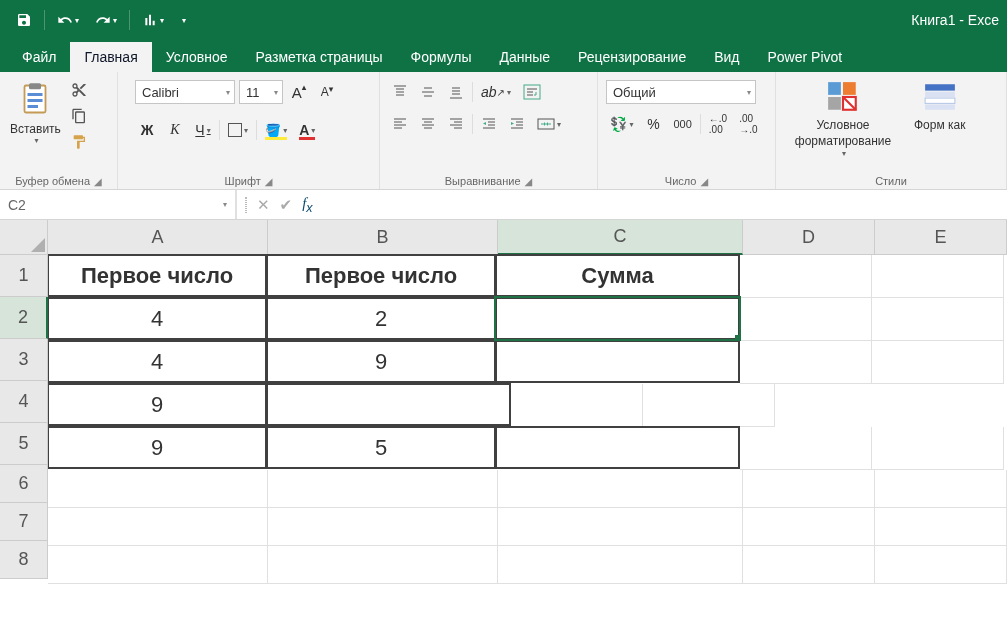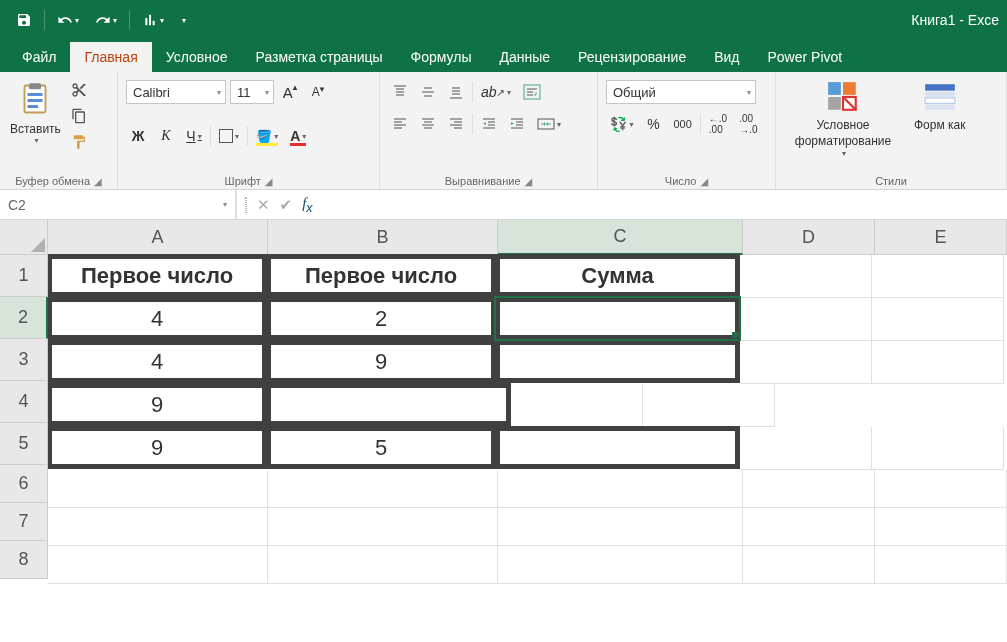--- a/index.html
+++ b/index.html
@@ -10,39 +10,39 @@
 .qat { display: flex; align-items: center; gap: 0; }
 .qat-item { padding: 5px 8px; display: flex; align-items: center; justify-content: center; cursor: pointer; }
 .qat-item svg { width: 16px; height: 16px; fill: #fff; }
 .qat-sep { width: 1px; height: 20px; background: rgba(255,255,255,0.25); margin: 0 4px; }
 .dd-arrow { font-size: 8px; margin-left: 2px; color: #fff; }
 .titlebar-title { margin-left: auto; font-size: 14px; }
 
 
 .ribbon-tabs { background: #0f7245; height: 32px; display: flex; align-items: flex-end; padding-left: 8px; }
 .rtab { padding: 7px 14px 7px 14px; color: #fff; font-size: 14px; cursor: pointer; white-space: nowrap; }
-.rtab.active { background: #f3f3f3; color: #c2410c; }
+.rtab.active { background: #f3f3f3; color: #0f172a; }
 
 
 .ribbon { background: #f3f3f3; border-bottom: 1px solid #d5d5d5; height: 118px; display: flex; }
 .rgroup { border-right: 1px solid #e0e0e0; padding: 4px 6px 0 6px; display: flex; flex-direction: column; justify-content: space-between; }
 .rgroup-content { flex: 1; display: flex; align-items: flex-start; gap: 4px; }
 .rgroup-label { font-size: 11px; color: #666; text-align: center; padding: 2px 0; display: flex; justify-content: center; align-items: center; gap: 4px; }
 .dsbtn { font-size: 10px; color: #888; }
 
 
 .paste-big { display: flex; flex-direction: column; align-items: center; padding: 2px 4px; cursor: pointer; }
 .paste-icon { width: 38px; height: 42px; display: flex; align-items: center; justify-content: center; }
 .paste-label { font-size: 12px; margin-top: 2px; }
 .clip-col { display: flex; flex-direction: column; gap: 6px; padding-top: 4px; }
 .smallbtn { width: 20px; height: 20px; display: flex; align-items: center; justify-content: center; cursor: pointer; }
 .smallbtn svg { width: 16px; height: 16px; }
 
 
-.font-col { display: flex; flex-direction: column; gap: 20px; padding: 4px 2px; }
+.font-col { display: flex; flex-direction: column; gap: 14px; padding: 4px 2px; margin-left: 9px; }
 .font-row { display: flex; align-items: center; gap: 4px; }
 .combo { background: #fff; border: 1px solid #c5c5c5; height: 24px; display: flex; align-items: center; padding: 0 6px; font-size: 13px; position: relative; }
 .combo.font { width: 100px; }
 .combo.size { width: 44px; }
 .combo-arrow { position: absolute; right: 4px; font-size: 8px; color: #888; }
 .btn { height: 24px; min-width: 24px; display: flex; align-items: center; justify-content: center; padding: 0 4px; cursor: pointer; font-size: 14px; position: relative; }
 .btn.b { font-weight: bold; }
 .btn.i { font-style: italic; font-family: "Times New Roman", serif; }
 .btn.u { text-decoration: underline; }
 .undersq { width: 14px; height: 14px; border: 1px solid #555; }
@@ -79,21 +79,21 @@
 .rowhdr.rest { height: 38px; }
 .gridbody { flex: 1; overflow: hidden; }
 .colhdrs { display: flex; height: 35px; }
 .colhdr { background: #e8e8e8; border-right: 1px solid #ccc; border-bottom: 1px solid #ccc; display: flex; align-items: center; justify-content: center; font-size: 18px; color: #555; }
 .colhdr.sel { background: #d6e4d9; border-bottom: 2px solid #1f7246; }
 .colwA { width: 220px; } .colwB { width: 230px; } .colwC { width: 245px; } .colwDE { width: 132px; }
 .gridrows { }
 .gridrow { display: flex; }
 .cell { border-right: 1px solid #e0e0e0; border-bottom: 1px solid #e0e0e0; display: flex; align-items: center; justify-content: center; font-size: 22px; }
 .cell.hdr { font-weight: bold; }
-.cell.bordered { border: 5px solid #404040; margin: -1px 0 0 -1px; }
+.cell.bordered { border: 2px solid #404040; margin: -1px 0 0 -1px; }
 .cell.data { height: 43px; }
 .cell.rest { height: 38px; }
 .cell.selected { outline: 2px solid #1f7246; outline-offset: -1px; background: #fff; position: relative; z-index: 2; }
 .cell.selected::after { content:""; position:absolute; right:-3px; bottom:-3px; width:6px; height:6px; background:#1f7246; }
 .rowhdr.sel { background: #d6e4d9; border-right: 2px solid #1f7246; }
 </style>
 </head>
 <body>
 
 <div class="titlebar">

